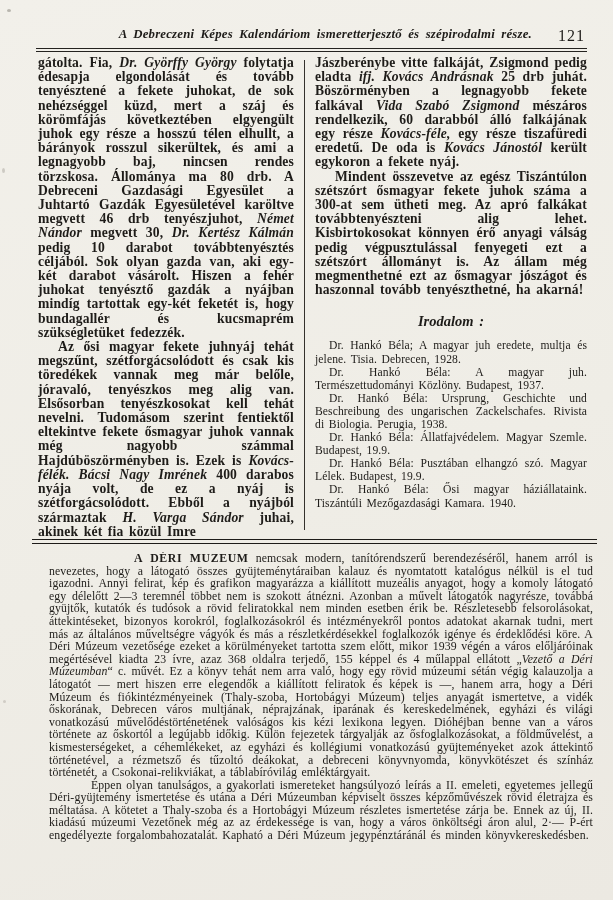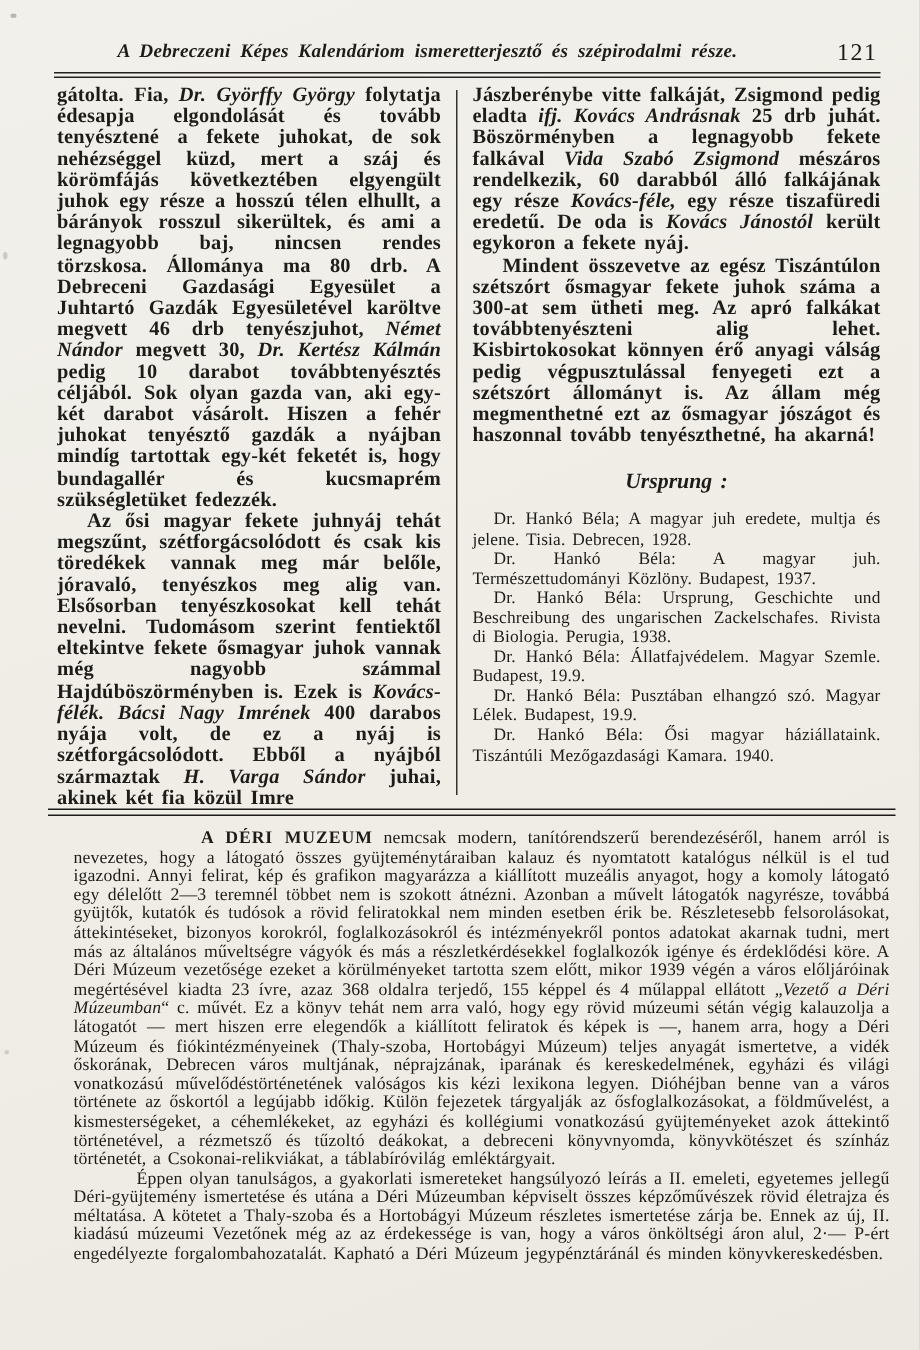--- a/index.html
+++ b/index.html
@@ -9,21 +9,21 @@
     width:613px;height:900px;
     margin:0 auto;
     background:linear-gradient(160deg,#f2f0ea 0%,#efede6 55%,#ece9e2 100%);
     color:#1e1c19;
     font-family:"Liberation Serif","DejaVu Serif",serif;
     overflow:hidden;
   }
   
   .page-header{position:absolute;top:27px;left:38px;right:26px;height:20px;}
   .header-title{
-    position:absolute;left:0;right:55px;text-align:center;
+    position:absolute;left:0;right:55px;text-align:right;
     font-style:italic;font-weight:600;font-size:12.8px;
     word-spacing:3px;letter-spacing:.2px;white-space:nowrap;
   }
   .page-number{position:absolute;right:2px;top:0;font-size:16px;letter-spacing:1px;}
   .header-rule{
     position:absolute;top:48px;left:36px;right:26px;height:2px;
     border-top:1px solid #24221f;border-bottom:1.5px solid #24221f;
   }
   
   .columns{
@@ -87,21 +87,21 @@
     <div class="col col-left">
         <p class="para"><span>gátolta. Fia, </span><span class="seg-i">Dr. Györffy György</span><span> folytatja édesapja elgondolását és tovább tenyésztené a fekete juhokat, de sok nehézséggel küzd, mert a száj és körömfájás következtében elgyengült juhok egy része a hosszú télen elhullt, a bárányok rosszul sikerültek, és ami a legnagyobb baj, nincsen rendes törzskosa. Állománya ma 80 drb. A Debreceni Gazdasági Egyesület a Juhtartó Gazdák Egyesületével karöltve megvett 46 drb tenyészjuhot, </span><span class="seg-i">Német Nándor</span><span> megvett 30, </span><span class="seg-i">Dr. Kertész Kálmán</span><span> pedig 10 darabot továbbtenyésztés céljából. Sok olyan gazda van, aki egy-két darabot vásárolt. Hiszen a fehér juhokat tenyésztő gazdák a nyájban mindíg tartottak egy-két feketét is, hogy bundagallér és kucsmaprém szükségletüket fedezzék.</span></p>
         <p class="para indent"><span>Az ősi magyar fekete juhnyáj tehát megszűnt, szétforgácsolódott és csak kis töredékek vannak meg már belőle, jóravaló, tenyészkos meg alig van. Elsősorban tenyészkosokat kell tehát nevelni. Tudomásom szerint fentiektől eltekintve fekete ősmagyar juhok vannak még nagyobb számmal Hajdúböszörményben is. Ezek is </span><span class="seg-i">Kovács-félék.</span><span> </span><span class="seg-i">Bácsi Nagy Imrének</span><span> 400 darabos nyája volt, de ez a nyáj is szétforgácsolódott. Ebből a nyájból származtak </span><span class="seg-i">H. Varga Sándor</span><span> juhai, akinek két fia közül Imre</span></p>
       </div>
     <div class="column-divider"></div>
     <div class="col col-right">
       <div>
           <p class="para"><span>Jászberénybe vitte falkáját, Zsigmond pedig eladta </span><span class="seg-i">ifj. Kovács Andrásnak</span><span> 25 drb juhát. Böszörményben a legnagyobb fekete falkával </span><span class="seg-i">Vida Szabó Zsigmond</span><span> mészáros rendelkezik, 60 darabból álló falkájának egy része </span><span class="seg-i">Kovács-féle,</span><span> egy része tiszafüredi eredetű. De oda is </span><span class="seg-i">Kovács Jánostól</span><span> került egykoron a fekete nyáj.</span></p>
           <p class="para indent"><span>Mindent összevetve az egész Tiszántúlon szétszórt ősmagyar fekete juhok száma a 300-at sem ütheti meg. Az apró falkákat továbbtenyészteni alig lehet. Kisbirtokosokat könnyen érő anyagi válság pedig végpusztulással fenyegeti ezt a szétszórt állományt is. Az állam még megmenthetné ezt az ősmagyar jószágot és haszonnal tovább tenyészthetné, ha akarná!</span></p>
         </div>
-      <div class="lit-heading">Ursprung :</div>
+      <div class="lit-heading">Irodalom :</div>
       <div class="bib-list">
           <p class="bib-entry">Dr. Hankó Béla; A magyar juh eredete, multja és jelene. Tisia. Debrecen, 1928.</p>
           <p class="bib-entry">Dr. Hankó Béla: A magyar juh. Természettudományi Közlöny. Budapest, 1937.</p>
           <p class="bib-entry">Dr. Hankó Béla: Ursprung, Geschichte und Beschreibung des ungarischen Zackelschafes. Rivista di Biologia. Perugia, 1938.</p>
           <p class="bib-entry">Dr. Hankó Béla: Állatfajvédelem. Magyar Szemle. Budapest, 19.9.</p>
           <p class="bib-entry">Dr. Hankó Béla: Pusztában elhangzó szó. Magyar Lélek. Budapest, 19.9.</p>
           <p class="bib-entry">Dr. Hankó Béla: Ősi magyar háziállataink. Tiszántúli Mezőgazdasági Kamara. 1940.</p>
         </div>
     </div>
   </div>

